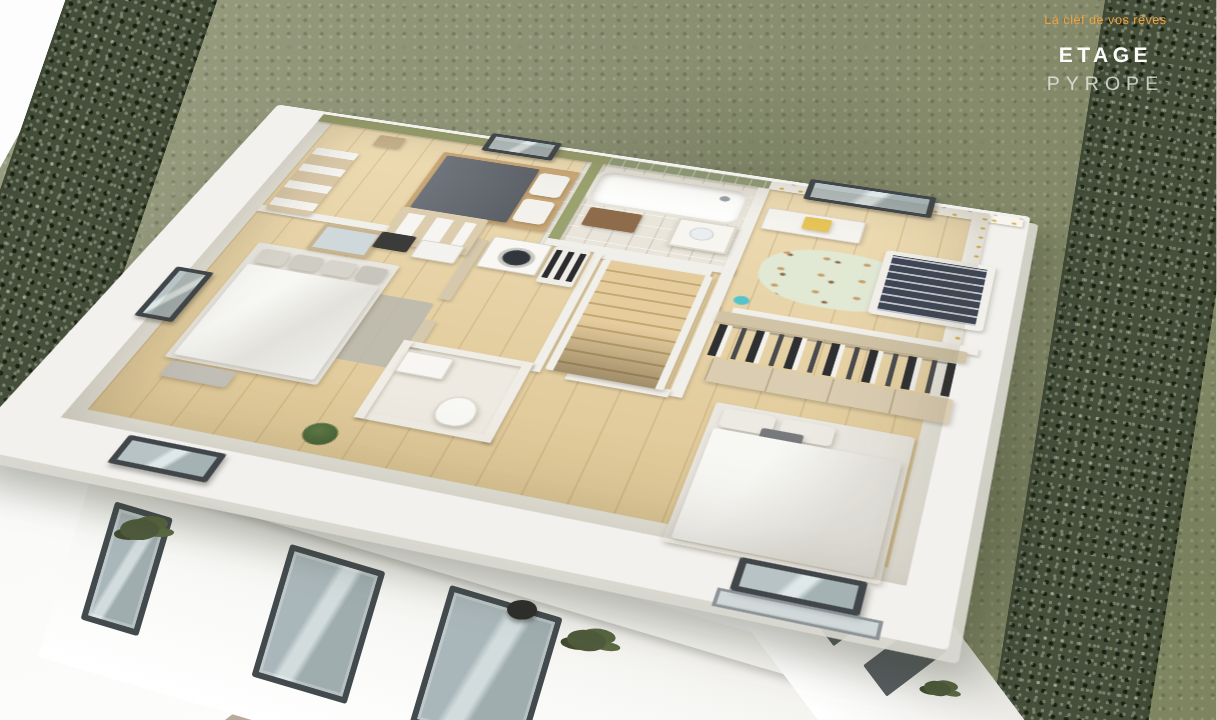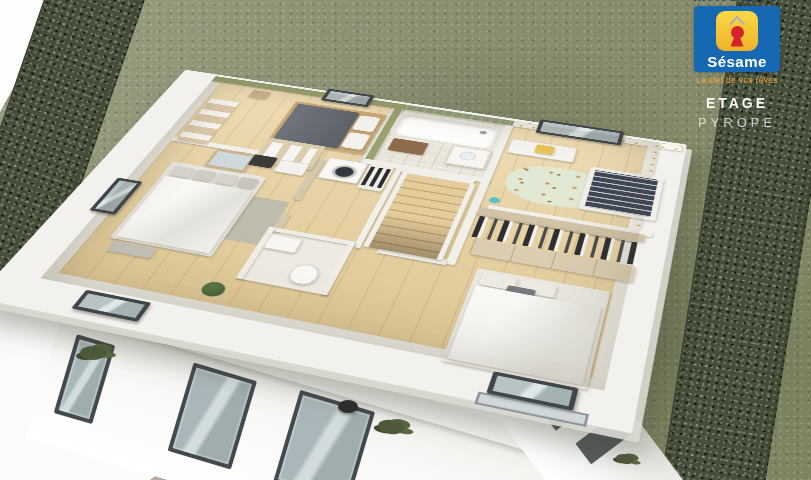--- a/index.html
+++ b/index.html
@@ -244,26 +244,18 @@
           <div class="glass"></div>
         </div>
       <div class="abs" style="left:378px;top:398px;width:80px;height:10px;background:rgba(180,195,200,.55);border:2px solid #8d9499;"></div>
     </div>
   </div>
 
   <div class="abs logo">
     <div class="toptext">
       <span>MAISONS</span>
     </div>
-    <div class="bluesq">
-      <div class="yellowsq">
-        <div class="roof"></div>
-        <div class="khead"></div>
-        <div class="kbody"></div>
-      </div>
-      <div class="brandname">Sésame</div>
-    </div>
     <div class="tagline">La clef de vos rêves</div>
     <div class="project">ETAGE</div>
     <div class="level">PYROPE</div>
   </div>
 
 </div>
 
 </body></html>

